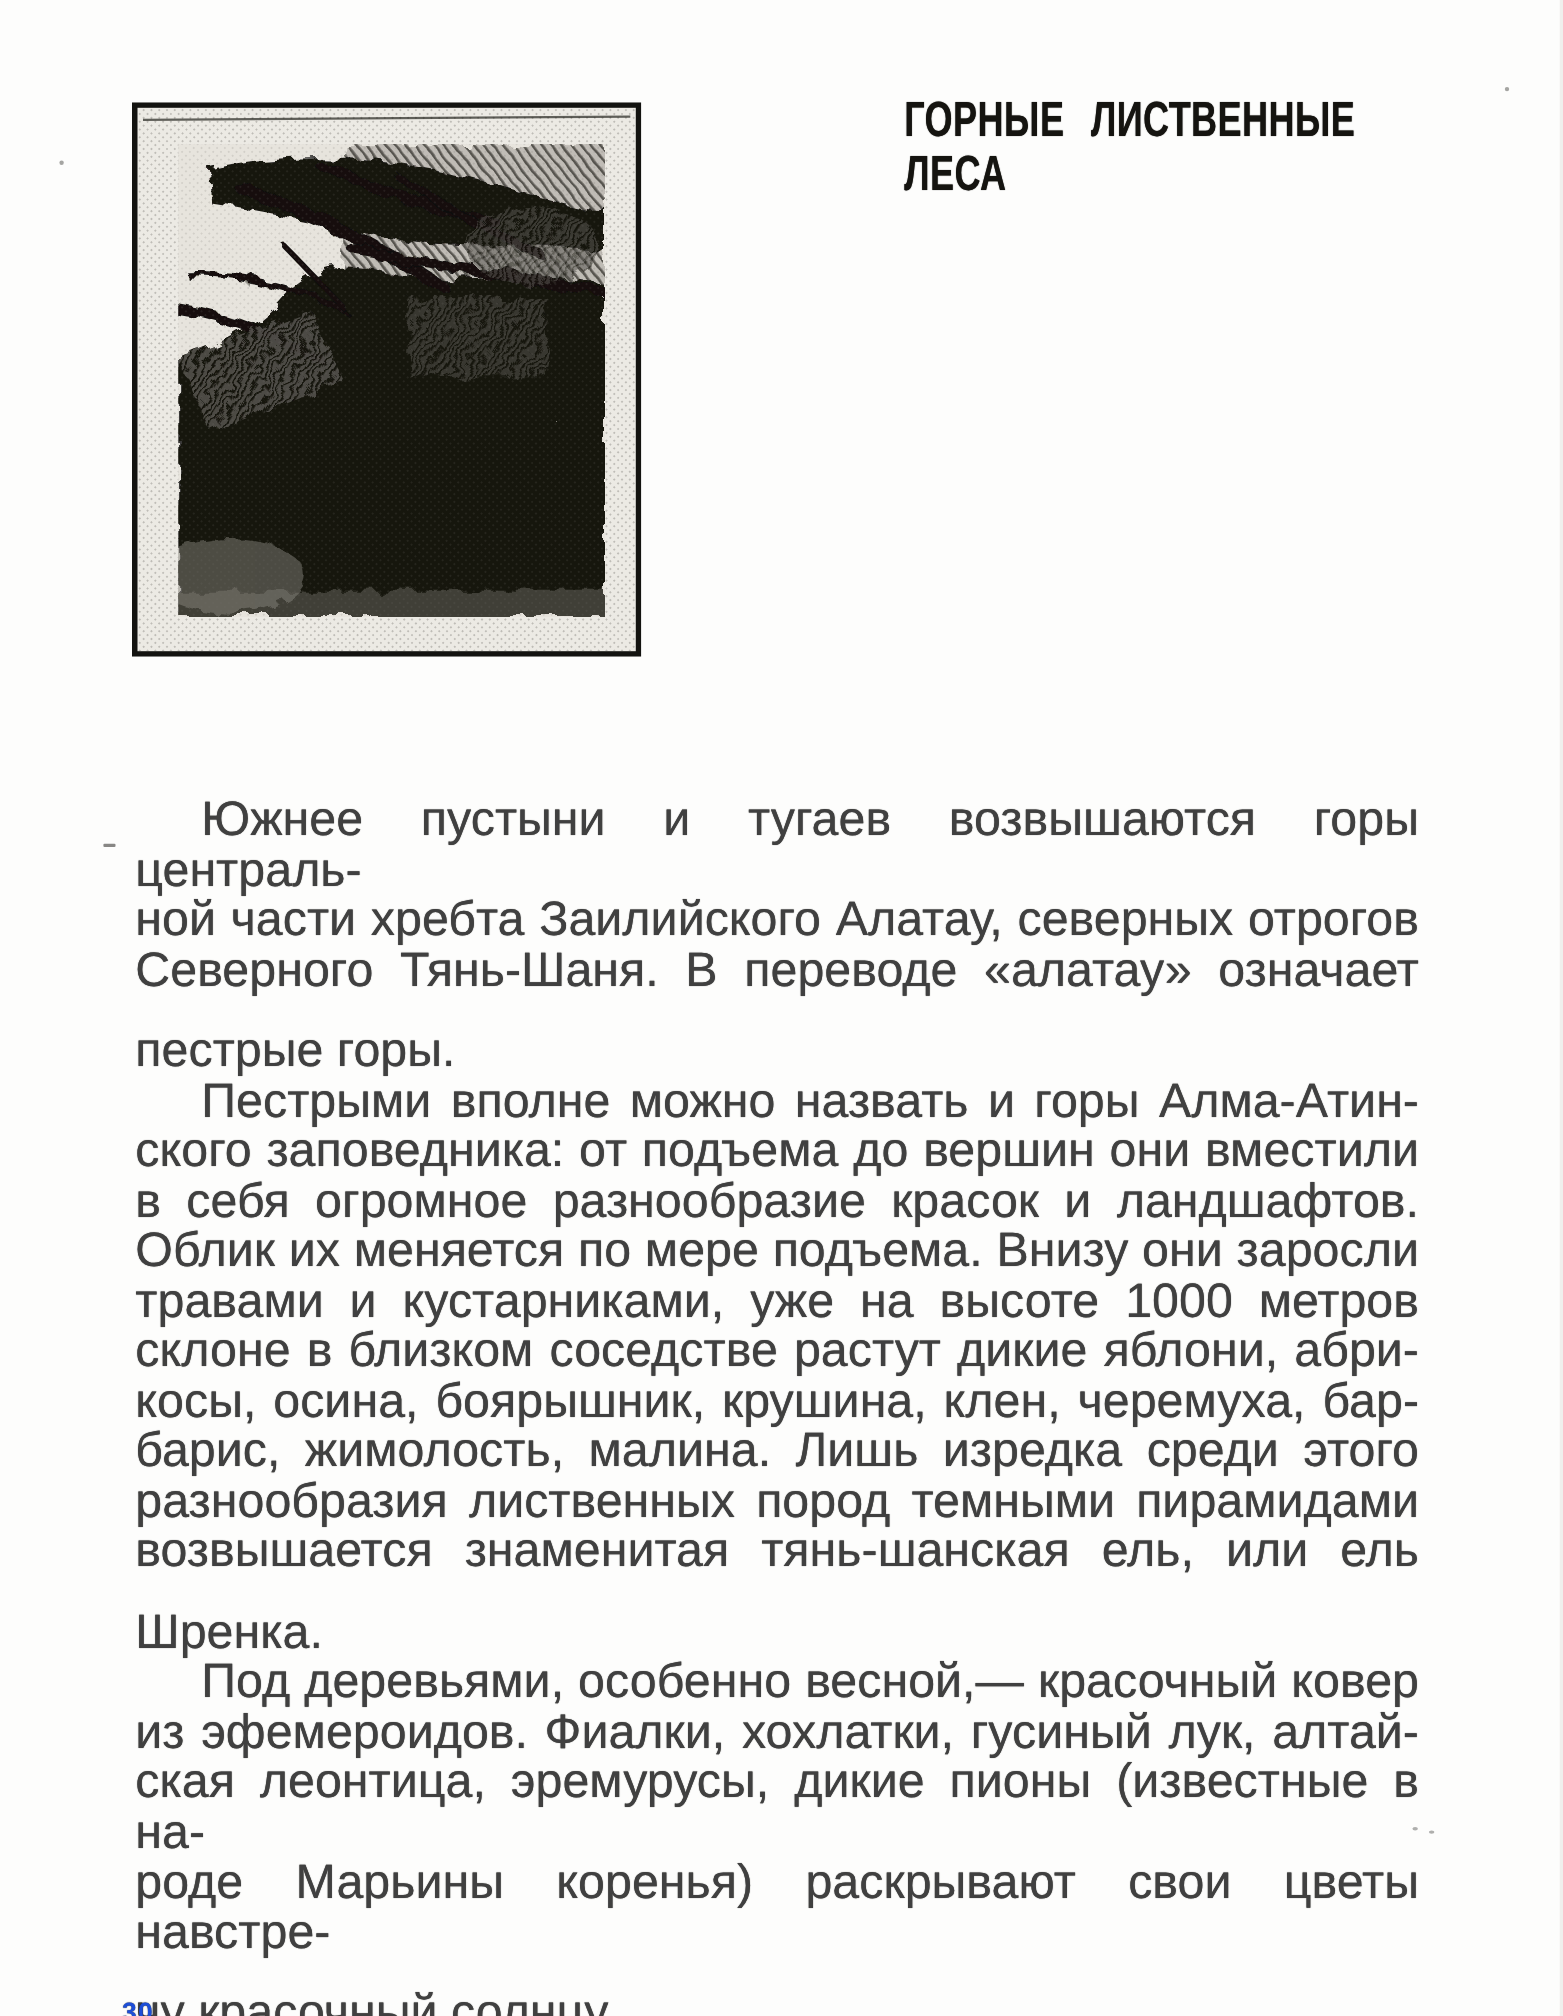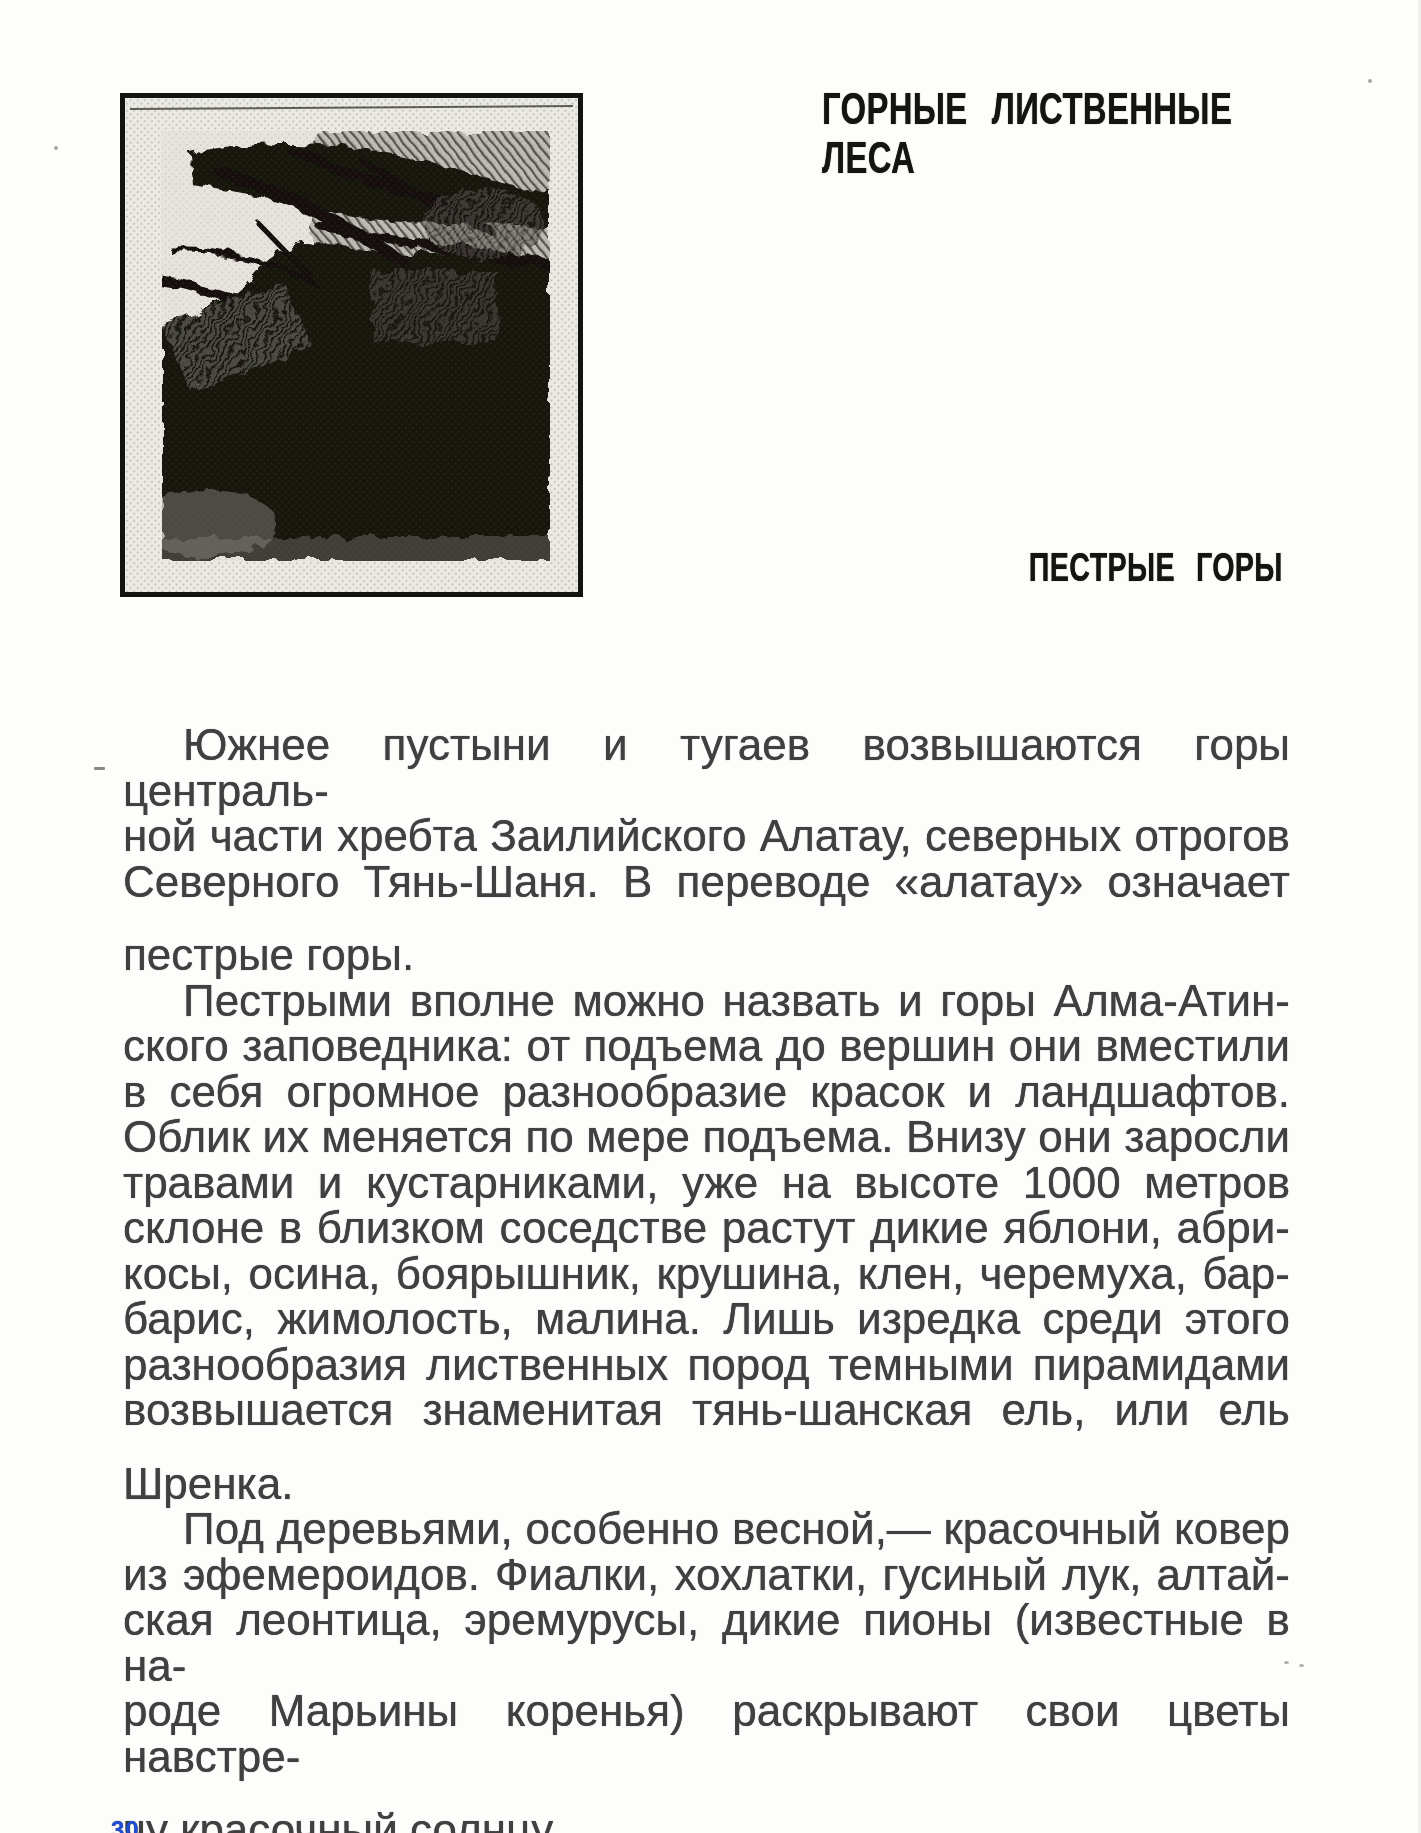--- a/index.html
+++ b/index.html
@@ -171,23 +171,20 @@
     </svg>
   </figure>
 
   <h1 class="chapter-title">
     <span class="cond">
       <span class="t-line">ГОРНЫЕ ЛИСТВЕННЫЕ</span>
       <span class="t-line">ЛЕСА</span>
     </span>
   </h1>
 
-  <h2 class="section-title">
-    <span class="cond-r">ПЕСТРЫЕ ГОРЫ</span>
-  </h2>
 
   <section class="body-text">
       <div class="line first">Южнее пустыни и тугаев возвышаются горы централь-</div>
       <div class="line">ной части хребта Заилийского Алатау, северных отрогов</div>
       <div class="line">Северного Тянь-Шаня. В переводе «алатау» означает</div>
       <div class="line last">пестрые горы.</div>
       <div class="line first">Пестрыми вполне можно назвать и горы Алма-Атин-</div>
       <div class="line">ского заповедника: от подъема до вершин они вместили</div>
       <div class="line">в себя огромное разнообразие красок и ландшафтов.</div>
       <div class="line">Облик их меняется по мере подъема. Внизу они заросли</div>

